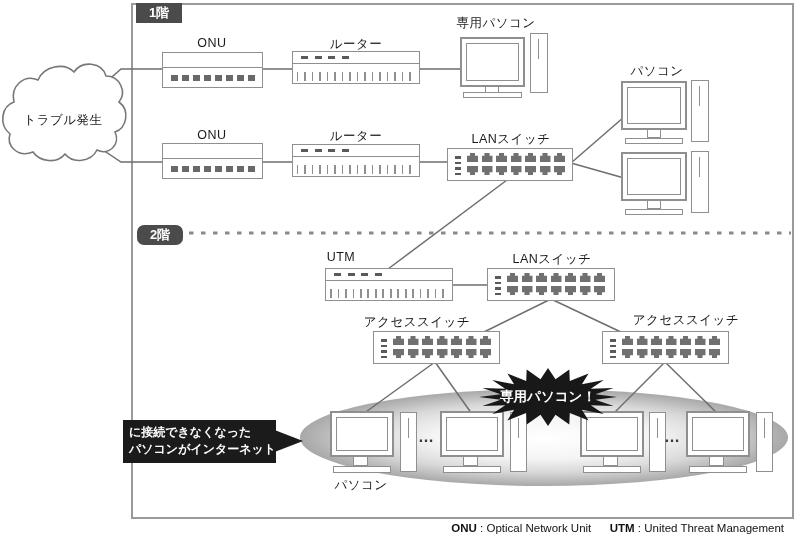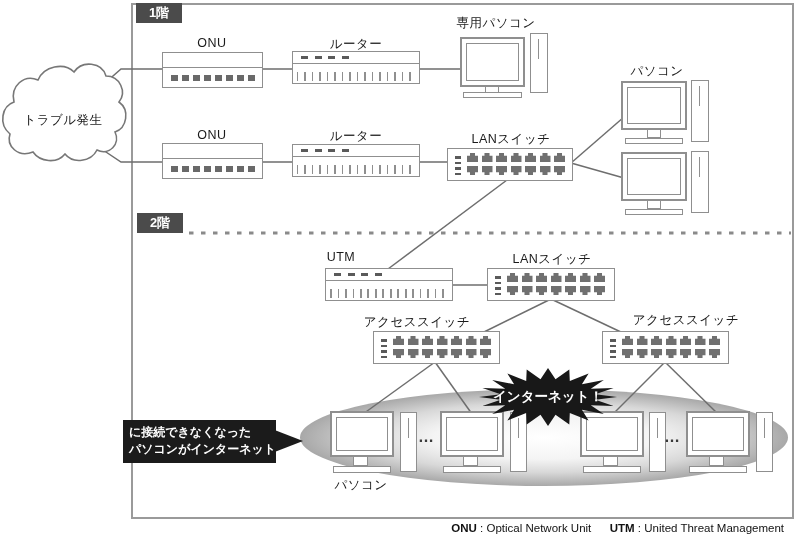--- a/index.html
+++ b/index.html
@@ -95,21 +95,21 @@
 
     <polygon points="272,429 303,441 272,453" fill="#1b1b1b"></polygon>
 
     <path d="M 33 152 C 18 158 6 146 10 134 C -2 124 2 106 14 102 C 10 86 24 74 38 80
          C 44 66 64 62 74 72 C 82 60 102 62 106 76 C 120 76 127 92 119 102
          C 130 110 127 128 115 132 C 121 144 109 156 97 150 C 91 162 73 164 65 154
          C 57 164 40 162 33 152 Z" fill="#ffffff" stroke="#777777" stroke-width="1.6"></path>
   </svg>
 
   <div class="floortag" style="left:136px;top:3px;">1階</div>
-  <div class="floortag" style="left:137px;top:213px;">2階</div>
+  <div class="floortag" style="left:137px;top:225px;border-radius:7px;">2階</div>
 
   <div class="lbl" style="left:63px;top:112px;">トラブル発生</div>
 
   <div class="lbl" style="left:212px;top:36px;">ONU</div>
   <div class="box" style="left:162px;top:52px;width:101px;height:36px;">
     <div class="onu-top"></div>
     <div class="onu-ports">
         <span class="sq"></span>
         <span class="sq"></span>
         <span class="sq"></span>
@@ -356,21 +356,21 @@
   <div class="lbl" style="left:361px;top:477px;">パソコン</div>
 
   <div class="callout">
     <div>に接続できなくなった</div>
     <div>パソコンがインターネット</div>
   </div>
 
   <svg class="star" width="800" height="539">
     <polygon id="star" fill="#181818" points="617.0,397.0 595.4,399.8 613.6,406.0 590.8,405.2 603.8,414.0 581.9,409.7 588.6,420.5 569.8,413.0 569.3,424.6 555.5,414.8 548.0,426.0 540.5,414.8 526.7,424.6 526.2,413.0 507.4,420.5 514.1,409.7 492.2,414.0 505.2,405.2 482.4,406.0 500.6,399.8 479.0,397.0 500.6,394.2 482.4,388.0 505.2,388.8 492.2,380.0 514.1,384.3 507.4,373.5 526.2,381.0 526.7,369.4 540.5,379.2 548.0,368.0 555.5,379.2 569.3,369.4 569.8,381.0 588.6,373.5 581.9,384.3 603.8,380.0 590.8,388.8 613.6,388.0 595.4,394.2"></polygon>
   </svg>
-  <div class="trouble-label">インターネット！</div>
+  <div class="trouble-label">専用パソコン！</div>
 
   <div class="footer">
     <b>ONU</b>
     <span>: Optical Network Unit</span>
     <span class="gap"></span>
     <b>UTM</b>
     <span>: United Threat Management</span>
   </div>
 
 </div>

